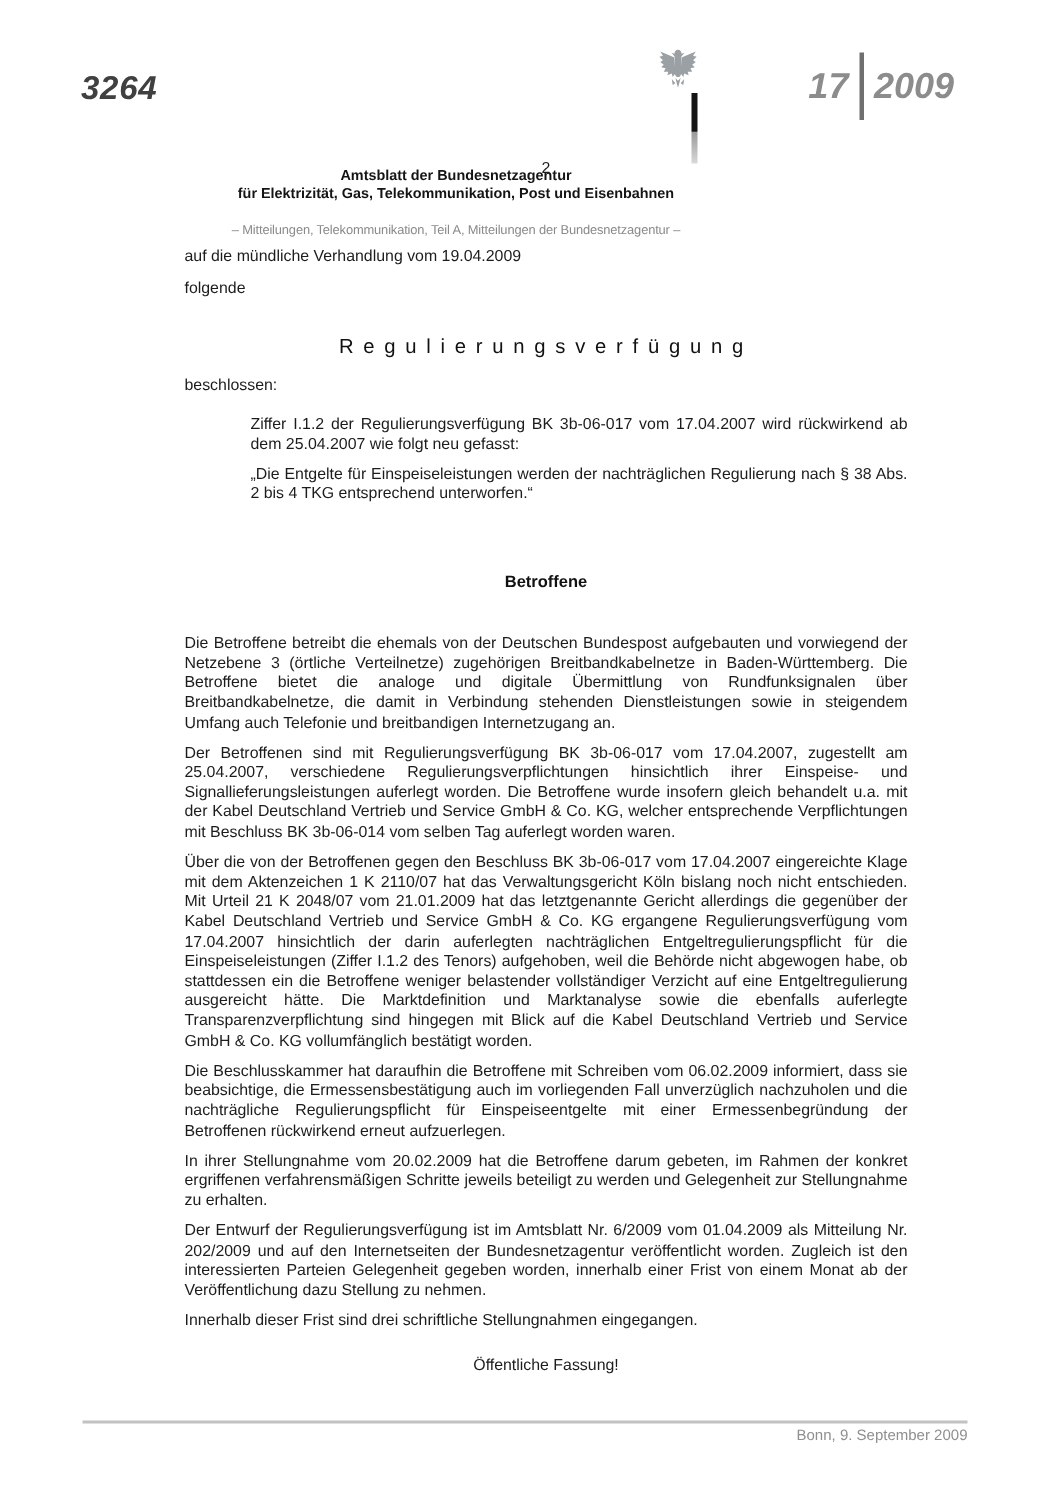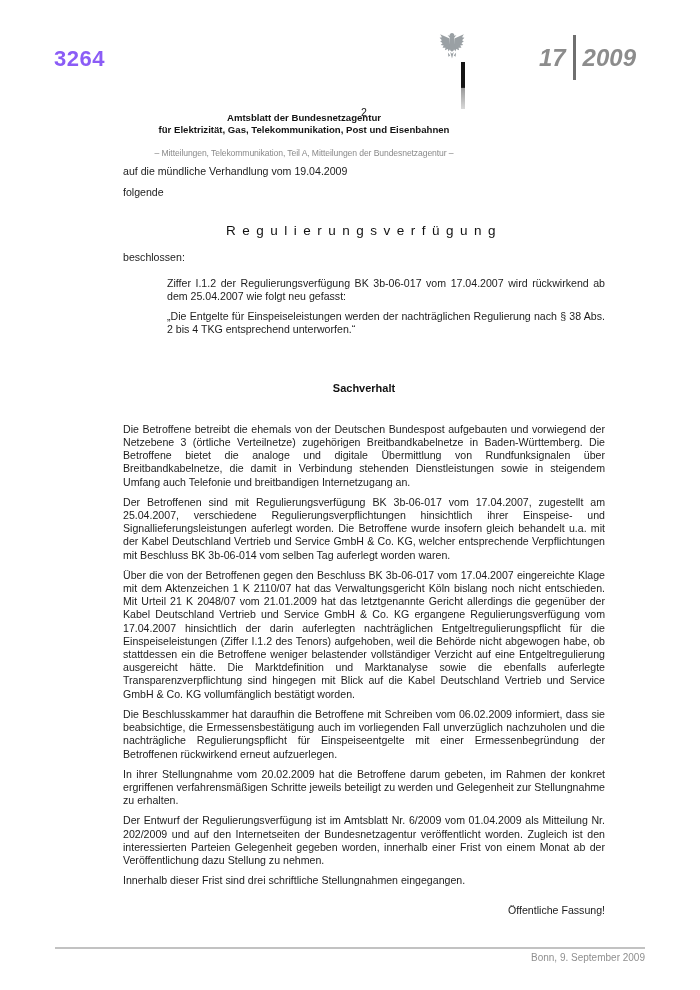--- a/index.html
+++ b/index.html
@@ -5,22 +5,22 @@
   html,body { margin:0; padding:0; background:#ffffff; }
   .page {
     position:relative; width:700px; height:990px; background:#ffffff;
     font-family:"Liberation Sans","DejaVu Sans",sans-serif; color:#1c1c1c;
     overflow:hidden;
   }
 
   
   .hdr-code {
     position:absolute; left:54px; top:46px;
-    font-size:22px; font-weight:bold; letter-spacing:0.5px;
-    color:#8b5cf6;
+    font-size:22px; font-weight:bold; font-style:italic; letter-spacing:0.5px;
+    color:#404040;
   }
   .masthead { position:absolute; left:135px; top:29px; display:flex; align-items:flex-end;flex-direction:column; }
   .eagle { width:26px; height:33px; flex:0 0 auto; }
   .mast-bar {
     width:4px; height:47px; margin-left:8px; flex:0 0 auto;
     background:linear-gradient(to bottom,#141414 0%,#141414 54%,#9a9a9a 56%,#d9d9d9 100%);
   }
   .mast-text { margin-left:8px; width:322px; text-align:center; padding-top:3px; }
   .mast-title { font-weight:bold; font-size:9.6px; line-height:12px; white-space:nowrap; color:#141414; }
   .mast-sub { font-size:8.6px; line-height:10px; margin-top:12px; white-space:nowrap; color:#8a8a8a; letter-spacing:-0.1px; }
@@ -39,21 +39,21 @@
   .decision-heading {
     margin:23px 0 0; text-align:center; font-size:13.5px; font-weight:normal;
     letter-spacing:6.5px; line-height:16px; color:#111;
   }
   .beschlossen { margin:12px 0 0; }
   .tenor-block { margin:13px 0 0 44px; text-align:justify; }
   .tenor-block + .tenor-block { margin-top:7px; }
   .section-heading { margin:45px 0 0; text-align:center; font-size:11px; font-weight:bold; color:#111; }
   .paras p { margin:7px 0 0; text-align:justify; }
   .paras p.first { margin-top:28px; }
-  .public-note { margin:17px 0 0; text-align:right; }
+  .public-note { margin:17px 0 0; text-align:center; }
 
   
   .footer-rule { position:absolute; left:55px; right:55px; top:947px; height:2px; background:#c2c2c2; }
   .footer-text { position:absolute; right:55px; top:952px; font-size:10px; color:#8f8f8f; }
 </style>
 </head>
 <body>
 
 <div class="page">
 
@@ -90,21 +90,21 @@
     <p class="intro1">auf die mündliche Verhandlung vom 19.04.2009</p>
     <p class="intro2">folgende</p>
 
     <div class="decision-heading">Regulierungsverfügung</div>
 
     <p class="beschlossen">beschlossen:</p>
 
     <div class="tenor-block">Ziffer I.1.2 der Regulierungsverfügung BK 3b-06-017 vom 17.04.2007 wird rückwirkend ab dem 25.04.2007 wie folgt neu gefasst:</div>
     <div class="tenor-block">„Die Entgelte für Einspeiseleistungen werden der nachträglichen Regulierung nach § 38 Abs. 2 bis 4 TKG entsprechend unterworfen.“</div>
 
-    <div class="section-heading">Sachverhalt</div>
+    <div class="section-heading">Betroffene</div>
 
     <div class="paras">
       <p class="first">Die Betroffene betreibt die ehemals von der Deutschen Bundespost aufgebauten und vorwiegend der Netzebene 3 (örtliche Verteilnetze) zugehörigen Breitbandkabelnetze in Baden-Württemberg. Die Betroffene bietet die analoge und digitale Übermittlung von Rundfunksignalen über Breitbandkabelnetze, die damit in Verbindung stehenden Dienstleistungen sowie in steigendem Umfang auch Telefonie und breitbandigen Internetzugang an.</p>
       <p>Der Betroffenen sind mit Regulierungsverfügung BK 3b-06-017 vom 17.04.2007, zugestellt am 25.04.2007, verschiedene Regulierungsverpflichtungen hinsichtlich ihrer Einspeise- und Signallieferungsleistungen auferlegt worden. Die Betroffene wurde insofern gleich behandelt u.a. mit der Kabel Deutschland Vertrieb und Service GmbH &amp; Co. KG, welcher entsprechende Verpflichtungen mit Beschluss BK 3b-06-014 vom selben Tag auferlegt worden waren.</p>
       <p>Über die von der Betroffenen gegen den Beschluss BK 3b-06-017 vom 17.04.2007 eingereichte Klage mit dem Aktenzeichen 1 K 2110/07 hat das Verwaltungsgericht Köln bislang noch nicht entschieden. Mit Urteil 21 K 2048/07 vom 21.01.2009 hat das letztgenannte Gericht allerdings die gegenüber der Kabel Deutschland Vertrieb und Service GmbH &amp; Co. KG ergangene Regulierungsverfügung vom 17.04.2007 hinsichtlich der darin auferlegten nachträglichen Entgeltregulierungspflicht für die Einspeiseleistungen (Ziffer I.1.2 des Tenors) aufgehoben, weil die Behörde nicht abgewogen habe, ob stattdessen ein die Betroffene weniger belastender vollständiger Verzicht auf eine Entgeltregulierung ausgereicht hätte. Die Marktdefinition und Marktanalyse sowie die ebenfalls auferlegte Transparenzverpflichtung sind hingegen mit Blick auf die Kabel Deutschland Vertrieb und Service GmbH &amp; Co. KG vollumfänglich bestätigt worden.</p>
       <p>Die Beschlusskammer hat daraufhin die Betroffene mit Schreiben vom 06.02.2009 informiert, dass sie beabsichtige, die Ermessensbestätigung auch im vorliegenden Fall unverzüglich nachzuholen und die nachträgliche Regulierungspflicht für Einspeiseentgelte mit einer Ermessenbegründung der Betroffenen rückwirkend erneut aufzuerlegen.</p>
       <p>In ihrer Stellungnahme vom 20.02.2009 hat die Betroffene darum gebeten, im Rahmen der konkret ergriffenen verfahrensmäßigen Schritte jeweils beteiligt zu werden und Gelegenheit zur Stellungnahme zu erhalten.</p>
       <p>Der Entwurf der Regulierungsverfügung ist im Amtsblatt Nr. 6/2009 vom 01.04.2009 als Mitteilung Nr. 202/2009 und auf den Internetseiten der Bundesnetzagentur veröffentlicht worden. Zugleich ist den interessierten Parteien Gelegenheit gegeben worden, innerhalb einer Frist von einem Monat ab der Veröffentlichung dazu Stellung zu nehmen.</p>
       <p>Innerhalb dieser Frist sind drei schriftliche Stellungnahmen eingegangen.</p>
     </div>

